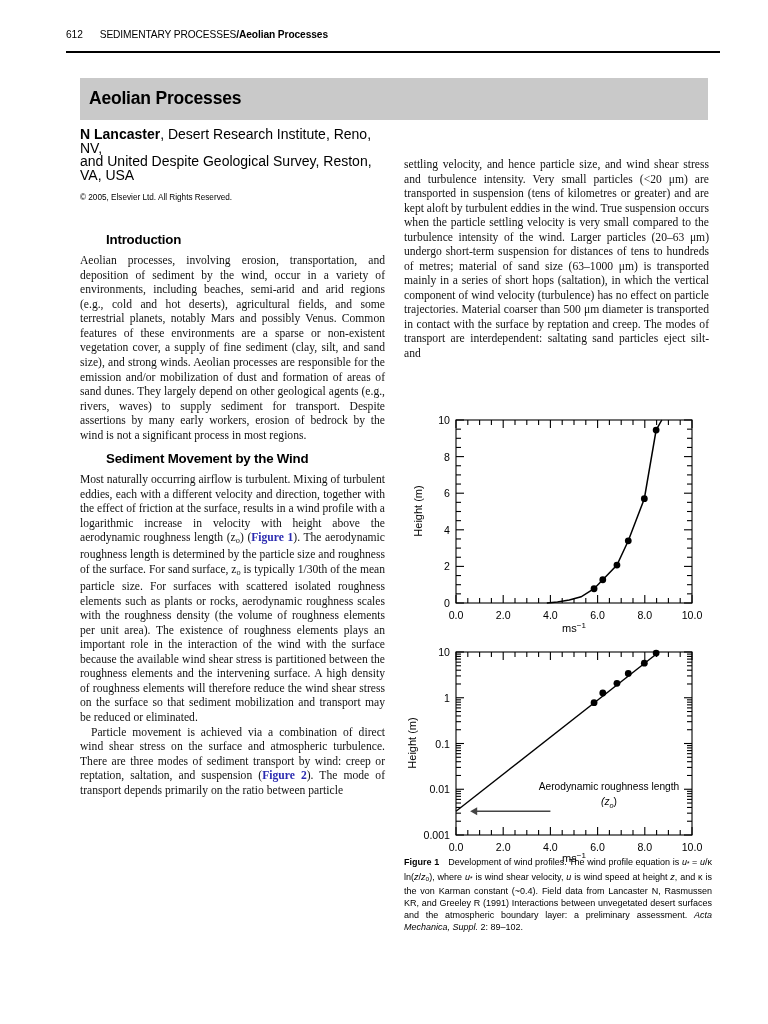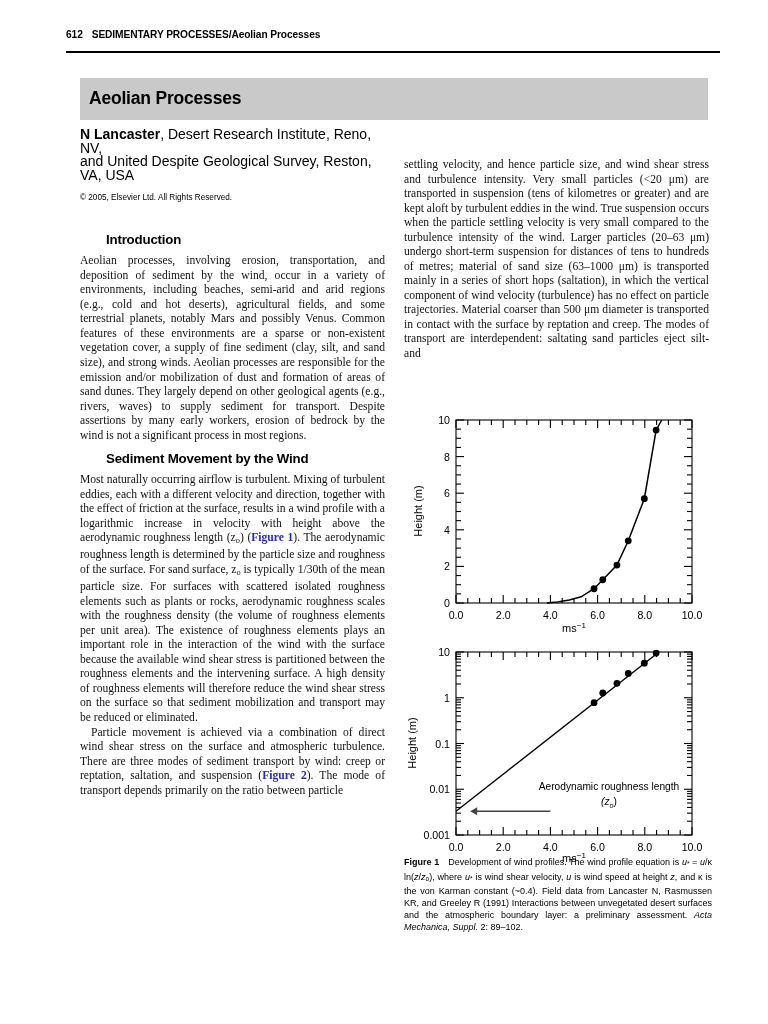--- a/index.html
+++ b/index.html
@@ -26,22 +26,22 @@
   .runhead {
     position: absolute;
     left: 66px; top: 29px;
     width: 654px;
     font-family: "Liberation Sans", sans-serif;
     font-size: 10.2px;
     font-weight: bold;
     letter-spacing: -0.1px;
     white-space: nowrap;
   }
-  .runhead .folio { margin-right: 9px; font-weight: bold; }
-  .runhead .sect { font-weight: bold; }
+  .runhead .folio { margin-right: 9px; font-weight: normal; }
+  .runhead .sect { font-weight: normal; margin-left: 8px; }
   .runhead .slash { font-weight: bold; }
   .runhead .artname { font-weight: bold; }
 
   .head-rule {
     position: absolute;
     left: 66px; top: 51px;
     width: 654px; height: 2px;
     background: #000;
   }
 

